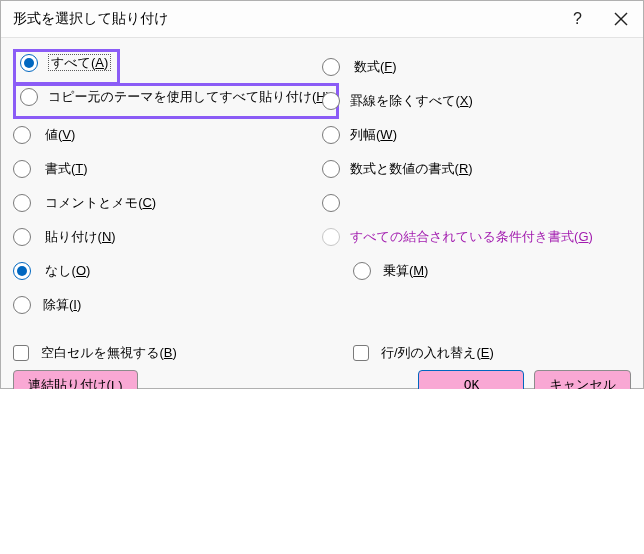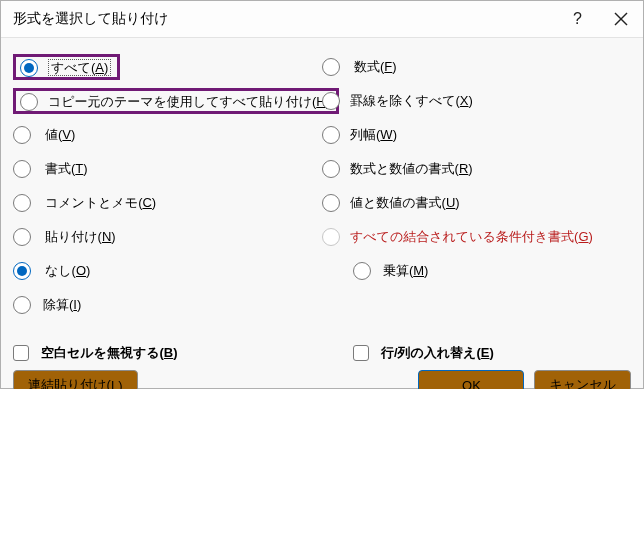--- a/index.html
+++ b/index.html
@@ -18,47 +18,47 @@
   
   .paste-grid{display:grid;grid-template-columns:50% 50%;grid-auto-rows:34px;align-items:center;}
   .paste-grid .cell{display:flex;align-items:center;}
 
   .radio{display:flex;align-items:center;cursor:default;}
   .radio .r-outer{width:18px;height:18px;border-radius:50%;border:1px solid #7a7a7a;background:#fff;display:flex;align-items:center;justify-content:center;flex:0 0 auto;box-sizing:border-box;}
   .radio.checked .r-outer{border-color:#0067c0;}
   .radio .r-inner{width:10px;height:10px;border-radius:50%;background:#0067c0;}
   .radio.disabled .r-outer{border-color:#c7c7c7;}
   .radio .lbl{margin-left:14px;white-space:nowrap;}
-  .radio.disabled .lbl{color:#b91c1c;}
+  .radio.disabled .lbl{color:#a21caf;}
   .paste-grid .right .radio .lbl{margin-left:10px;}
 
   
-  .emph{border:3px solid #701a75;padding:2px 6px 0 4px;}
+  .emph{border:3px solid #8b5cf6;padding:2px 6px 10px 4px;}
   .emph .radio .lbl{margin-left:10px;}
 
   .dotted-sel{border:1px dotted #5c5c5c;padding:0 2px;}
 
   
   .op-grid{display:grid;grid-template-columns:55% 45%;grid-auto-rows:34px;align-items:center;}
   .op-grid .cell{display:flex;align-items:flex-end;}
   .op-grid .right .radio .lbl{margin-left:12px;}
 
   
-  .check-row{display:grid;grid-template-columns:55% 45%;align-items:center;margin-top:22px;font-weight:bold;}
+  .check-row{display:grid;grid-template-columns:55% 45%;align-items:center;margin-top:22px;}
   .checkbox{display:flex;align-items:center;}
   .checkbox .box{width:16px;height:16px;border:1px solid #7a7a7a;border-radius:3px;background:#fff;box-sizing:border-box;flex:0 0 auto;}
   .checkbox .lbl{margin-left:12px;}
 
   .acc{text-decoration:underline;}
 
   
   .footer{display:flex;align-items:center;padding:0 12px 12px 12px;gap:10px;}
   .footer .spacer{flex:1;}
-  .btn{height:30px;padding:0 14px;border:1px solid #8c8c8c;border-radius:4px;background:#a16207;font-size:13px;display:flex;align-items:center;justify-content:center;box-sizing:border-box;min-width:0;}
-  .btn.primary{border-color:#0067c0;}
+  .btn{height:30px;padding:0 14px;border:1px solid #8c8c8c;border-radius:4px;background:#f9a8d4;font-size:13px;display:flex;align-items:center;justify-content:center;box-sizing:border-box;min-width:0;}
+  .btn.primary{border-color:#0067c0;font-family:Liberation Mono, monospace;}
   #btn-ok{width:106px;}
 </style>
 </head>
 <body>
 
 <div class="dialog">
 
   <div class="titlebar">
     <div class="title">形式を選択して貼り付け</div>
     <div class="tbtn">
@@ -134,21 +134,20 @@
         </div>
         <div class="cell">
           <div class="radio">
             <span class="r-outer"></span>
             <span class="lbl"><span>コメントとメモ(</span><span class="acc">C</span><span>)</span></span>
           </div>
         </div>
         <div class="cell right">
           <div class="radio">
             <span class="r-outer"></span>
-            <span class="lbl"><span>値と数値の書式(</span><span class="acc">U</span><span>)</span></span>
           </div>
         </div>
         <div class="cell">
           <div class="radio">
             <span class="r-outer"></span>
             <span class="lbl"><span>貼り付け(</span><span class="acc">N</span><span>)</span></span>
           </div>
         </div>
         <div class="cell right">
           <div class="radio disabled">

